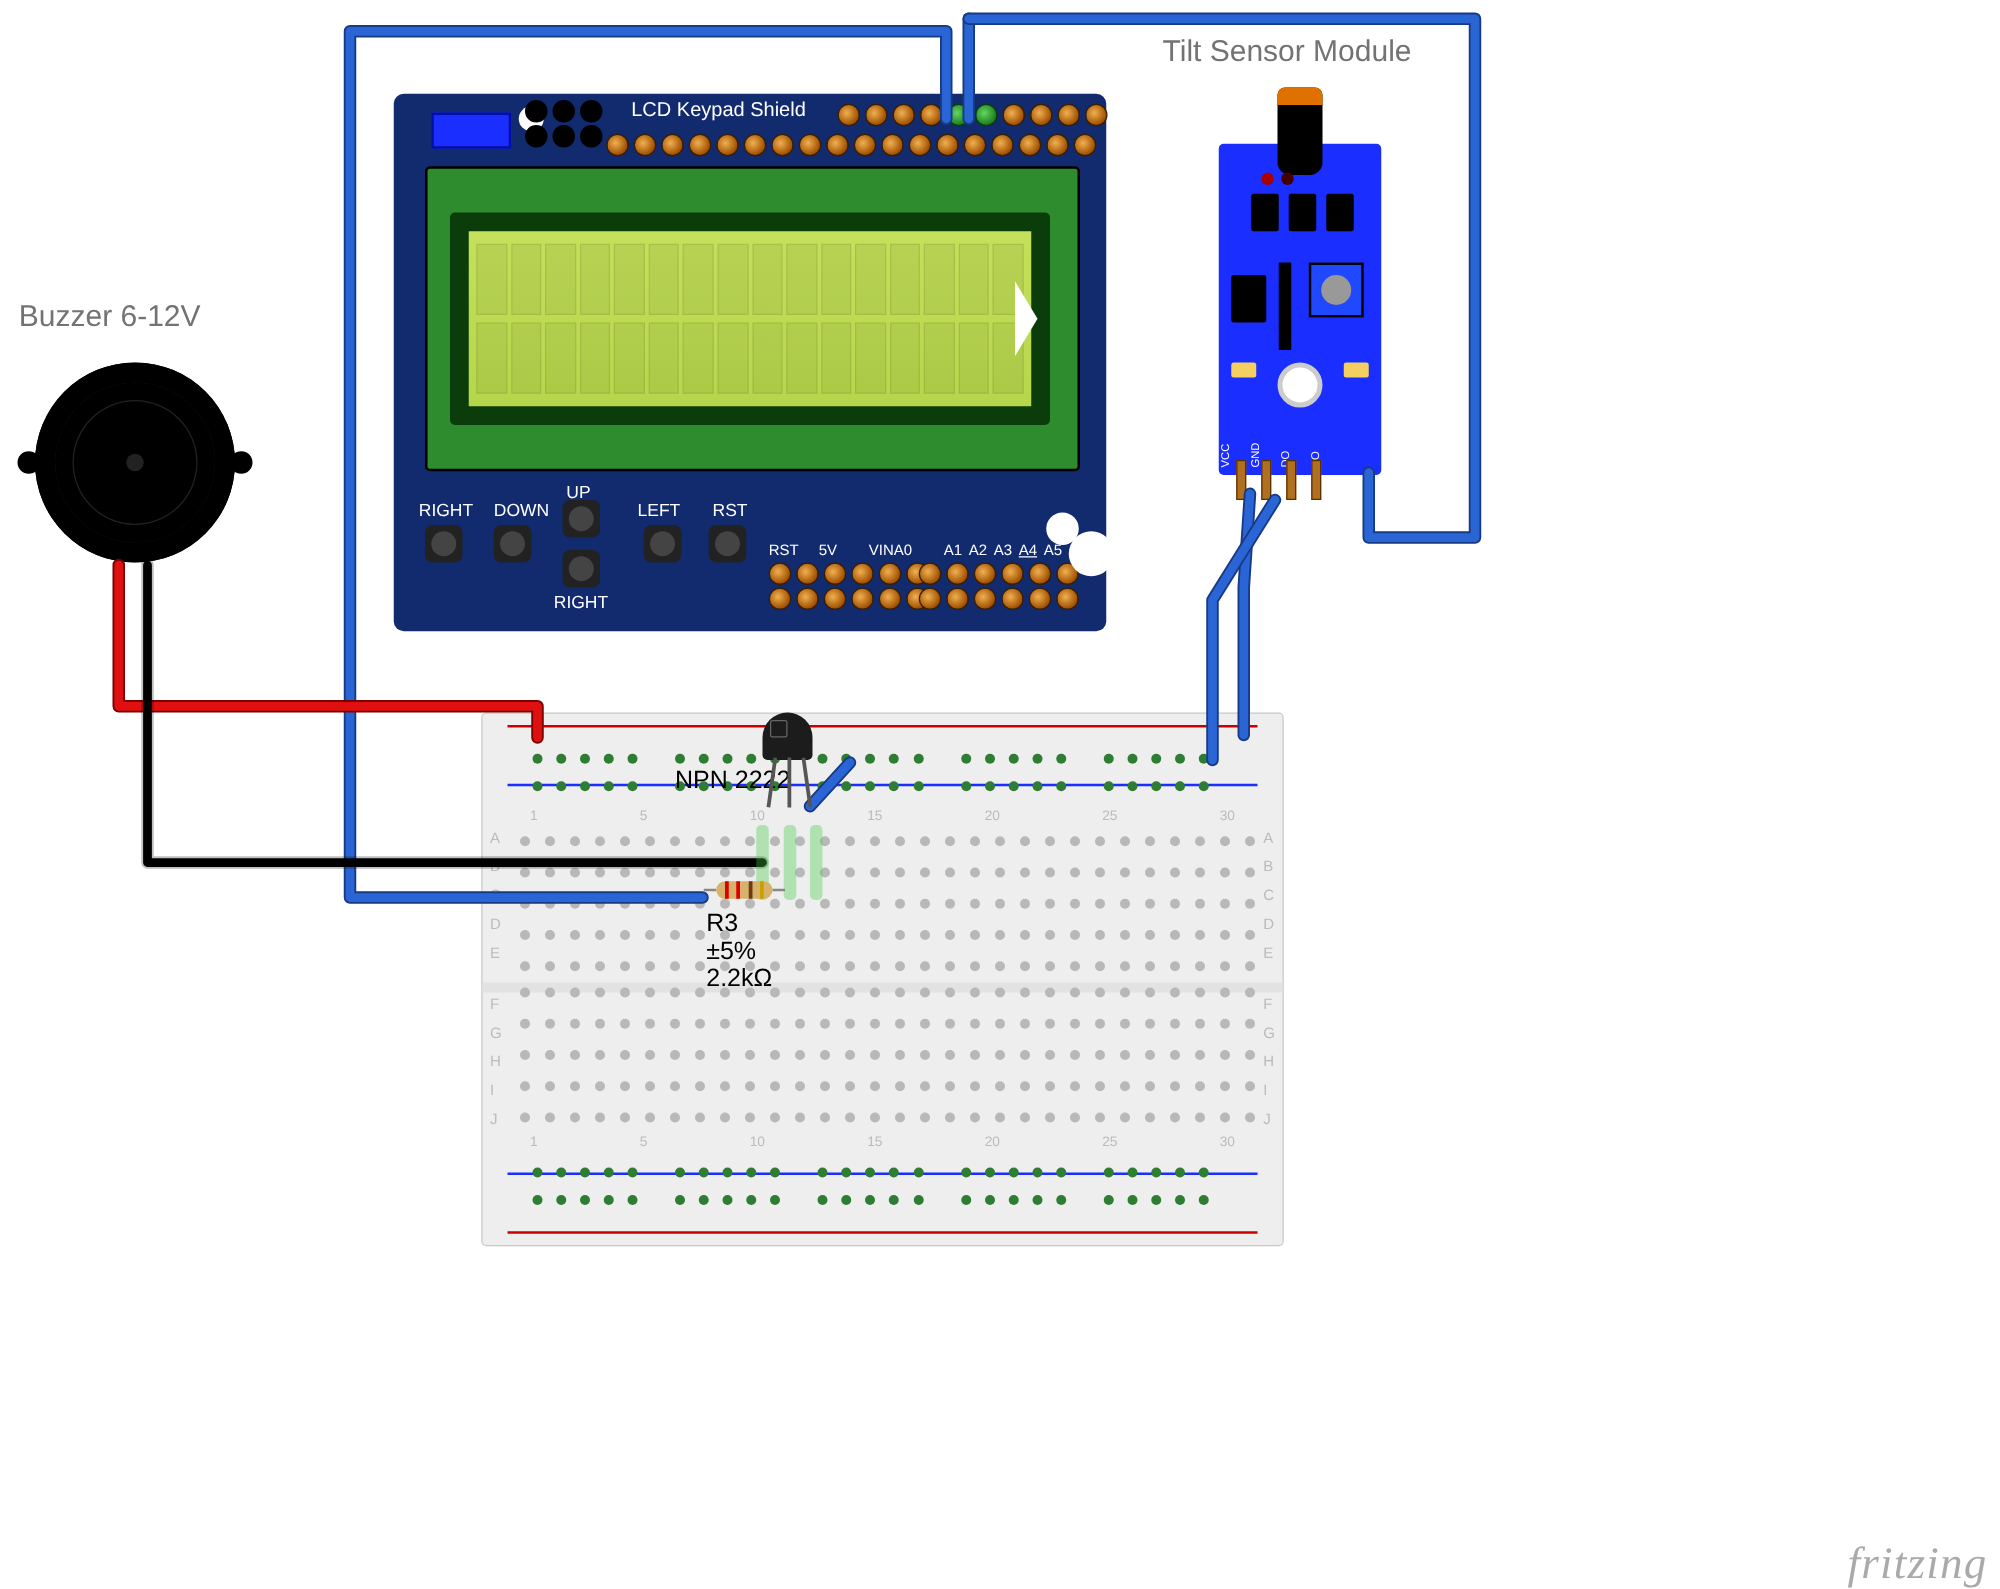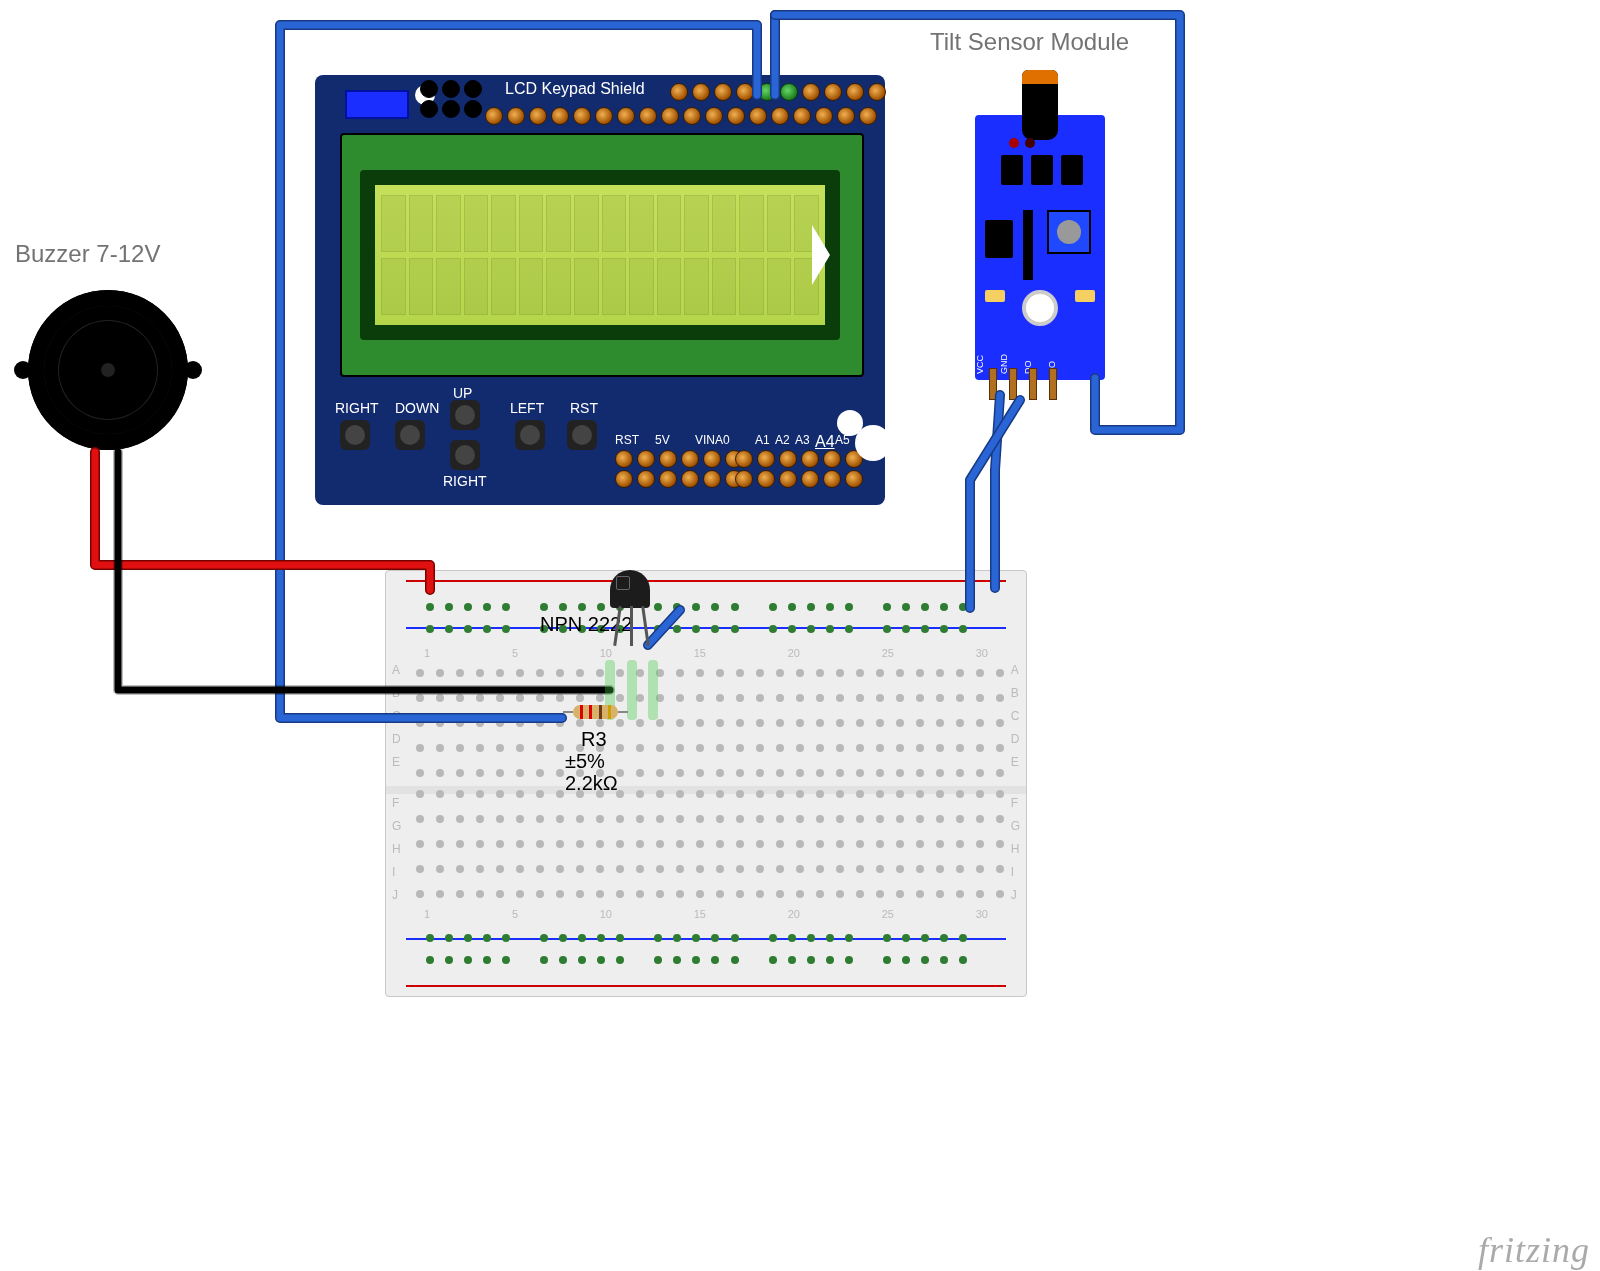--- a/index.html
+++ b/index.html
@@ -389,21 +389,21 @@
   .w-blue-out{stroke:#183a85;stroke-width:10;}
   .w-red{stroke:#e01010;stroke-width:7;}
   .w-red-out{stroke:#7a0000;stroke-width:10;}
   .w-black{stroke:#000;stroke-width:7;}
   .w-black-out{stroke:#000;stroke-width:10;opacity:.25;}
 
 </style>
 </head>
 <body>
 
-<div class="label" style="left:15px;top:240px;">Buzzer 7-12V</div>
+<div class="label" style="left:15px;top:240px;">Buzzer 6-12V</div>
 <div class="label" style="left:930px;top:28px;">Tilt Sensor Module</div>
 
 <svg class="wires">
 
   <path class="w-blue-out" d="M 562 718 L 280 718 L 280 25 L 757 25 L 757 95"></path>
   <path class="w-blue" d="M 562 718 L 280 718 L 280 25 L 757 25 L 757 95"></path>
 
   <path class="w-blue-out" d="M 775 15 L 775 95"></path>
   <path class="w-blue" d="M 775 15 L 775 95"></path>
   <path class="w-blue-out" d="M 775 15 L 1180 15 L 1180 430 L 1095 430 L 1095 378"></path>
@@ -533,21 +533,21 @@
   <div class="smalllabel" style="left:255px;top:325px;">RST</div>
   <div class="btn" style="left:252px;top:345px;"></div>
 
   <div class="smalllabel" style="left:300px;top:358px;font-size:12px;">RST</div>
   <div class="smalllabel" style="left:340px;top:358px;font-size:12px;">5V</div>
   <div class="smalllabel" style="left:380px;top:358px;font-size:12px;">VIN</div>
   <div class="smalllabel" style="left:400px;top:358px;font-size:12px;">A0</div>
   <div class="smalllabel" style="left:440px;top:358px;font-size:12px;">A1</div>
   <div class="smalllabel" style="left:460px;top:358px;font-size:12px;">A2</div>
   <div class="smalllabel" style="left:480px;top:358px;font-size:12px;">A3</div>
-  <div class="smalllabel" style="left:500px;top:358px;font-size:16px;text-decoration:underline;">A4</div>
+  <div class="smalllabel" style="left:500px;top:358px;font-size:12px;text-decoration:underline;">A4</div>
   <div class="smalllabel" style="left:520px;top:358px;font-size:12px;">A5</div>
 
   <div class="pinrow" style="left:300px;top:375px;">
     <div class="pin"></div>
       <div class="pin"></div>
       <div class="pin"></div>
       <div class="pin"></div>
       <div class="pin"></div>
       <div class="pin"></div>
   </div>
@@ -1113,21 +1113,21 @@
 <div class="resistor">
   <div class="lead"></div>
   <div class="body">
     <div class="band b-red"></div>
     <div class="band b-red2"></div>
     <div class="band b-brown"></div>
     <div class="band b-gold"></div>
   </div>
   <div class="lead"></div>
 </div>
-<div class="bblabel" style="left:581px;top:728px;">R3</div>
+<div class="bblabel" style="left:565px;top:728px;">R3</div>
 <div class="bblabel" style="left:565px;top:750px;">±5%</div>
 <div class="bblabel" style="left:565px;top:772px;">2.2kΩ</div>
 
 <div style="position:absolute;left:627px;top:660px;width:10px;height:60px;background:rgba(60,200,60,.35);border-radius:4px;z-index:4;"></div>
 <div style="position:absolute;left:605px;top:660px;width:10px;height:60px;background:rgba(60,200,60,.35);border-radius:4px;z-index:4;"></div>
 <div style="position:absolute;left:648px;top:660px;width:10px;height:60px;background:rgba(60,200,60,.35);border-radius:4px;z-index:4;"></div>
 
 <div class="footer">fritzing</div>
 
 </body></html>

